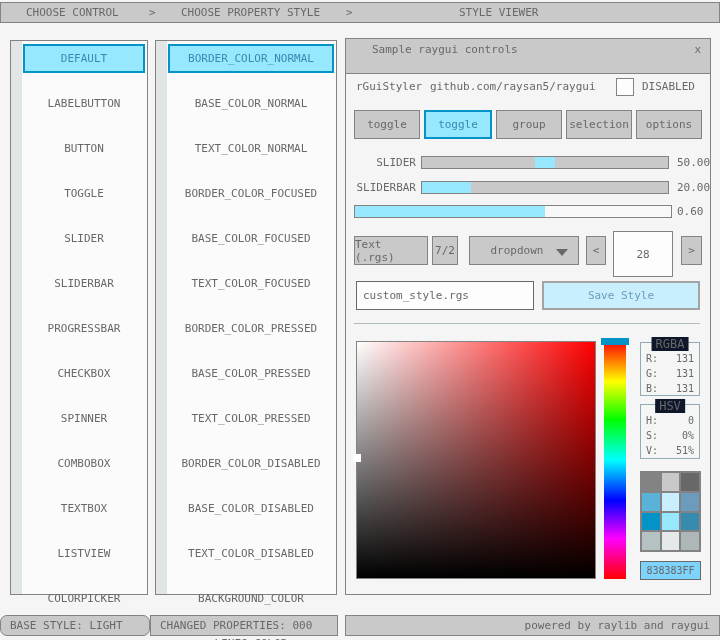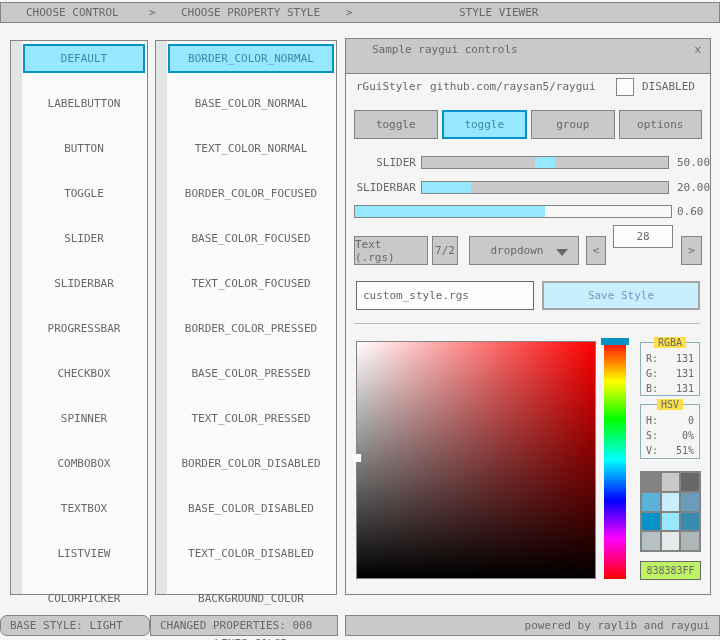--- a/index.html
+++ b/index.html
@@ -54,31 +54,31 @@
              box-sizing:border-box;background:
              linear-gradient(to bottom, rgba(0,0,0,0) 0%, #000 100%),
              linear-gradient(to right, #fff 0%, rgba(255,255,255,0) 100%), #ff0000;}
   #sv-cursor{position:absolute;width:8px;height:8px;background:#ffffff;}
   #hue-bar{position:absolute;left:258px;top:302px;width:22px;height:238px;background:
            linear-gradient(to bottom,#ff0000 0%,#ffff00 17%,#00ff00 33%,#00ffff 50%,
            #0000ff 67%,#ff00ff 83%,#ff0000 100%);}
   #hue-cursor{position:absolute;left:-3px;top:-3px;width:28px;height:7px;background:#0492C7;}
   .gbox{position:absolute;border:1px solid #90ABB5;box-sizing:border-box;}
   .gbox .gtitle{position:absolute;top:-6px;left:50%;transform:translateX(-50%);
-                background:#fde047;padding:0 4px;font-size:10px;white-space:nowrap;}
+                background:#0f172a;padding:0 4px;font-size:12px;white-space:nowrap;}
   .rows{padding-top:8px;}
   .vrow{display:flex;justify-content:space-between;padding:0 5px;font-size:10px;line-height:15px;}
   #rgba-box{left:294px;top:303px;width:60px;height:54px;}
   #hsv-box{left:294px;top:365px;width:60px;height:55px;}
   #swatch-grid{position:absolute;left:294px;top:432px;width:61px;height:81px;background:#838383;
                display:grid;grid-template-columns:repeat(3,1fr);gap:2px;padding:2px;
                box-sizing:border-box;}
   .swatch{width:100%;height:100%;}
   #hex-box{position:absolute;left:294px;top:522px;width:61px;height:19px;border:1px solid #686868;
-           background:#bef264;box-sizing:border-box;text-align:center;line-height:17px;font-size:10px;}
+           background:#7dd3fc;box-sizing:border-box;text-align:center;line-height:17px;font-size:10px;}
   
   .sbar{position:absolute;top:615px;height:21px;background:#C9C9C9;border:1px solid #838383;
         box-sizing:border-box;line-height:19px;padding:0 9px;white-space:nowrap;}
   #sbar1{left:0;width:150px;border-radius:7px;}
   #sbar2{left:150px;width:188px;}
   #sbar3{left:345px;width:375px;text-align:right;}
 </style>
 </head>
 <body>
 
@@ -139,20 +139,21 @@
 
     <span class="lbl" style="left:10px;top:39px">rGuiStyler</span>
     <span class="lbl" style="left:84px;top:39px">github.com/raysan5/raygui</span>
     <div class="whitebox" style="left:270px;top:39px;width:18px;height:18px"></div>
     <span class="lbl" style="left:296px;top:39px">DISABLED</span>
 
     <div id="toggle-group">
         <div class="toggle-btn">toggle</div>
         <div class="toggle-btn selected">toggle</div>
         <div class="toggle-btn">group</div>
+        <div class="toggle-btn">selection</div>
         <div class="toggle-btn">options</div>
       </div>
 
     <span class="row-label" style="left:8px;top:117px">SLIDER</span>
     <div class="track" style="top:117px">
       <div id="slider-handle" style="left: calc(50% - 10px);"></div>
     </div>
     <span class="val" style="top:117px">50.00</span>
 
     <span class="row-label" style="left:8px;top:142px">SLIDERBAR</span>
@@ -166,21 +167,21 @@
     </div>
     <span class="val" style="top:166px">0.60</span>
 
     <div class="btn" style="left:8px;top:197px;width:74px;height:29px">Text (.rgs)</div>
     <div class="btn" style="left:86px;top:197px;width:26px;height:29px">7/2</div>
     <div class="btn" id="dropdown" style="left:123px;top:197px;width:110px;height:29px">
       <span style="margin-right:14px">dropdown</span>
       <span class="arrow"></span>
     </div>
     <div class="btn" style="left:240px;top:197px;width:20px;height:29px">&lt;</div>
-    <div class="whitebox" style="left:267px;top:186px;width:60px;height:23px">28</div>
+    <div class="whitebox" style="left:267px;top:192px;width:60px;height:46px">28</div>
     <div class="btn" style="left:335px;top:197px;width:21px;height:29px">&gt;</div>
 
     <div id="filename">custom_style.rgs</div>
     <div id="save-btn">Save Style</div>
 
     <div class="divider"></div>
 
     <div id="sv-square">
       <div id="sv-cursor" style="left: calc(0% - 4px); top: calc(49% - 4px);"></div>
     </div>

